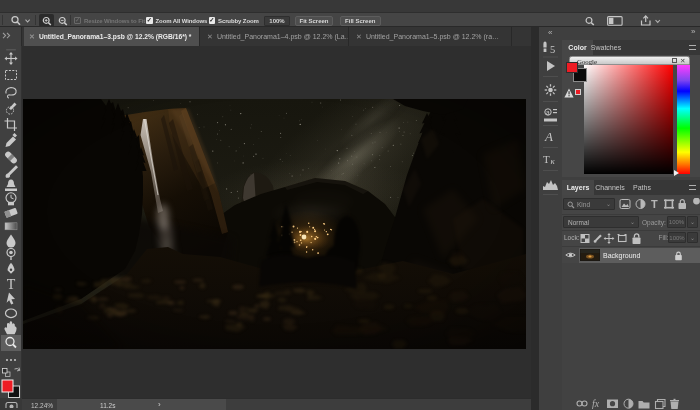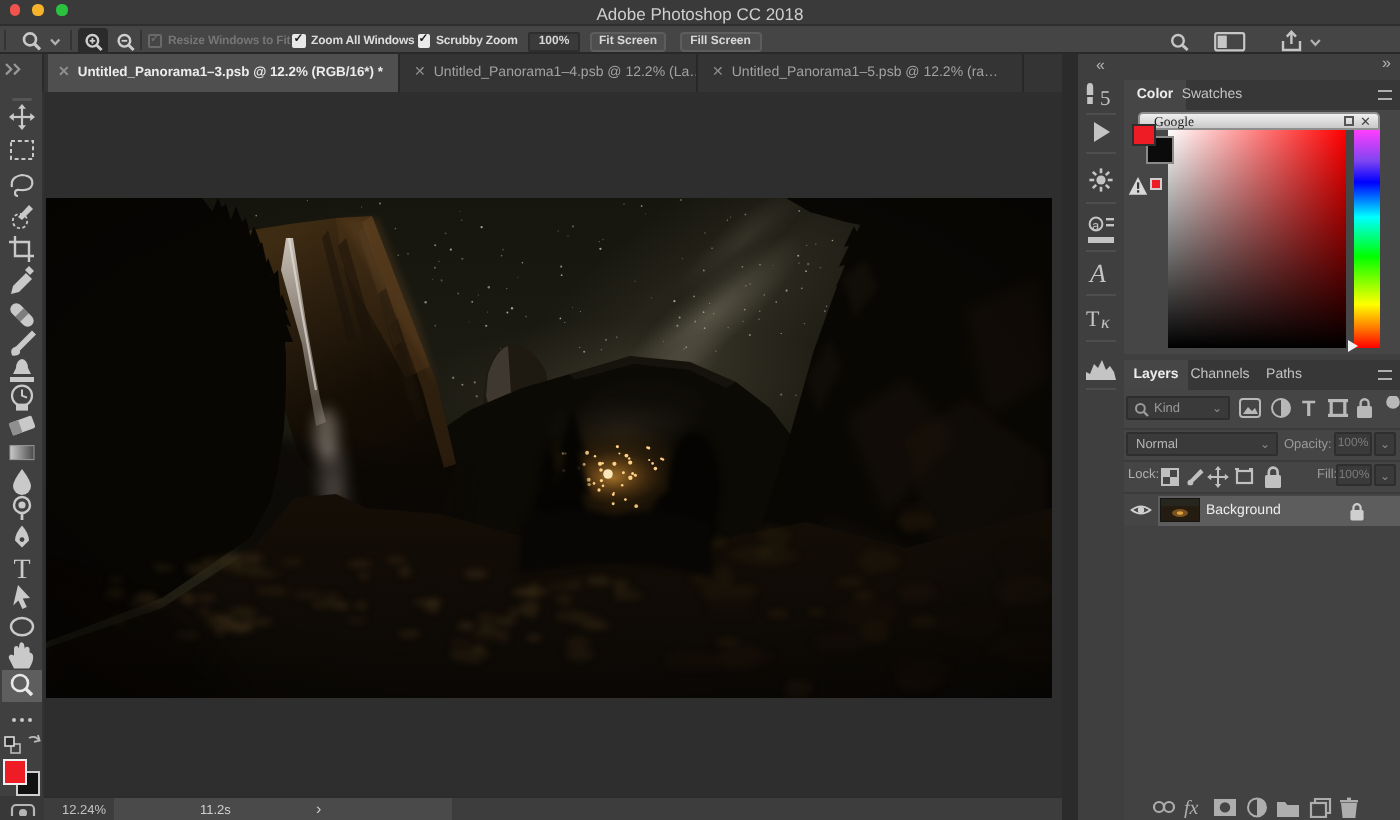--- a/index.html
+++ b/index.html
@@ -49,26 +49,20 @@
   .burger { position:absolute; width:7px; height:5px; border-top:1.6px solid #b0b0b0;
     border-bottom:1.6px solid #b0b0b0; }
   .inset { position:absolute; background:#3a3a3a; border:1px solid #2e2e2e; border-radius:1px;
     color:#b5b5b5; font-size:6.5px; }
   .caret { position:absolute; color:#8a8a8a; font-size:6px; }
 </style>
 </head>
 <body>
 <div id="app">
 
-  <div class="abs" id="titlebar">
-    <div class="tl" style="left:4.6px;background:#f2544d;"></div>
-    <div class="tl" style="left:16.2px;background:#f5b32c;"></div>
-    <div class="tl" style="left:28.2px;background:#2ac23e;"></div>
-    <div id="title">Adobe Photoshop CC 2018</div>
-  </div>
 
   <div class="abs" id="optbar">
     <div class="sep" style="left:2px;"></div>
     <svg class="abs" style="left:8px;top:1.5px;" width="24" height="12" viewBox="0 0 24 12">
       <circle cx="7" cy="4.7" r="3" fill="none" stroke="#c8c8c8" stroke-width="1.3"></circle>
       <line x1="9.3" y1="7" x2="12" y2="9.7" stroke="#c8c8c8" stroke-width="1.6"></line>
       <path d="M17.5 4.7 l2.1 2.3 2.1 -2.3" fill="none" stroke="#b2b2b2" stroke-width="1.1"></path>
     </svg>
     <div class="sep" style="left:35px;"></div>
     <div class="abs" style="left:39px;top:1px;width:15px;height:13px;background:#2b2b2b;border-radius:2px;"></div>

